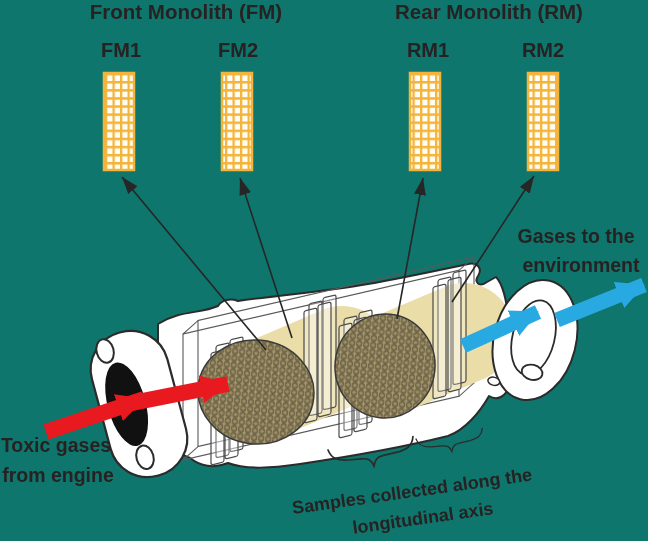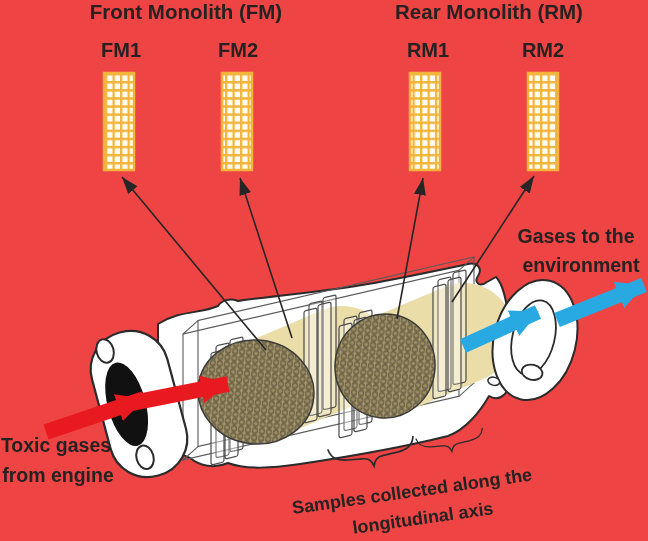--- a/index.html
+++ b/index.html
@@ -1,17 +1,17 @@
 <!DOCTYPE html>
 <html><head>
 <meta charset="utf-8">
 <style>
   html,body{margin:0;padding:0;background:#fff;}
   #stage{
-    position:relative;width:648px;height:541px;background:#ef4444;overflow:hidden;
+    position:relative;width:648px;height:541px;background:#0f766e;overflow:hidden;
     font-family:"Liberation Sans", sans-serif;
   }
   svg text{
     font-family:"Liberation Sans", sans-serif;
     fill:#262222;
     font-weight:600;
   }
   .title-text{font-size:20.5px;}
   .sample-label{font-size:20px;}
   .side-text{font-size:19.5px;}

